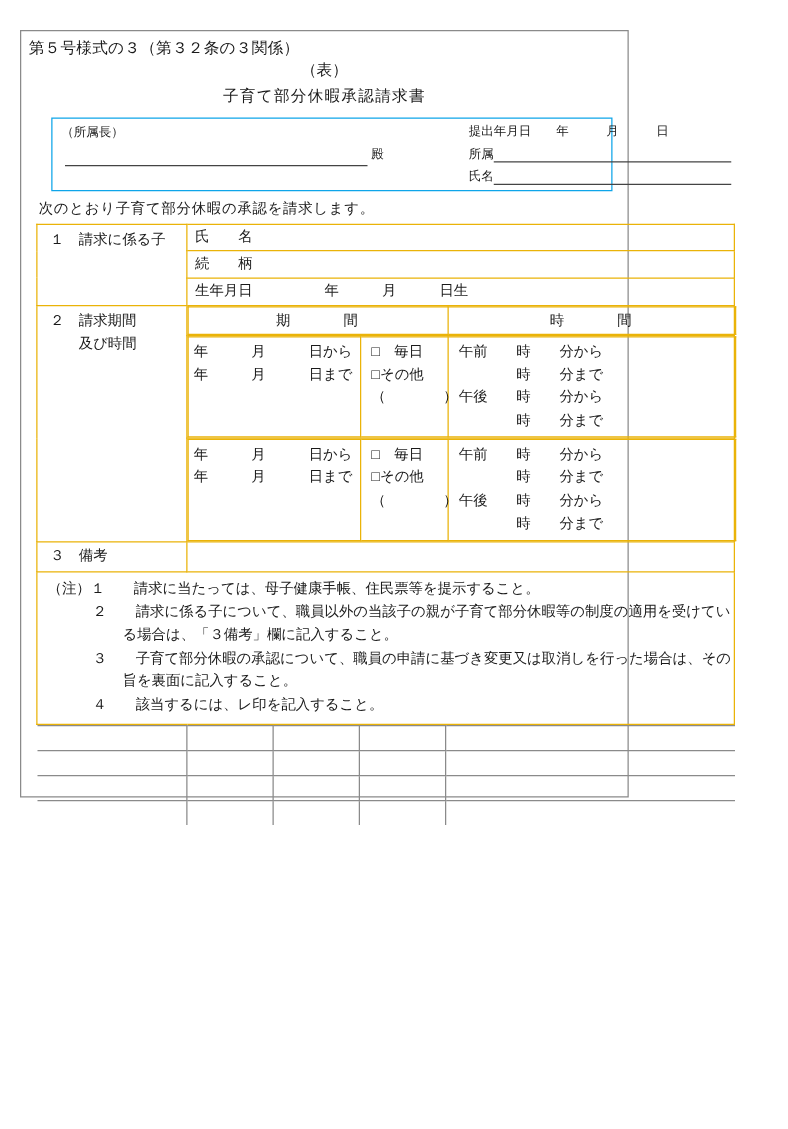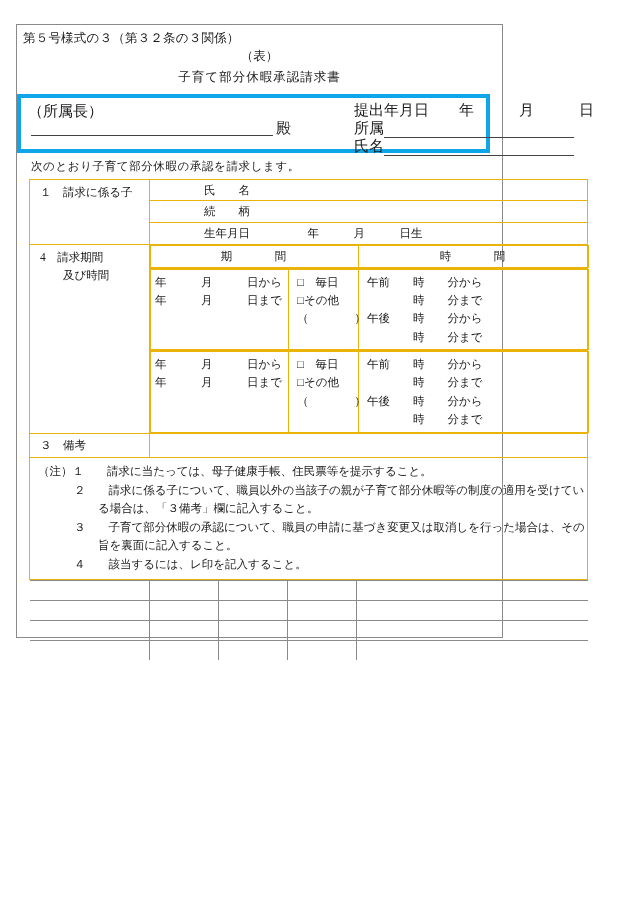--- a/index.html
+++ b/index.html
@@ -38,26 +38,26 @@
     font-size: 12.5px;
     line-height: 1.5;
   }
   .center-line.doc-heading {
     margin-top: 2px;
     letter-spacing: 1px;
   }
 
   
   .applicant-box {
-    margin: 7px 12px 0 0;
-    border: 4px solid #0ea5e9;
+    margin: 7px 12px 0 24px;
+    border: 1px solid #0ea5e9;
     box-sizing: border-box;
     height: 59px;
     position: relative;
-    font-size: 15px;
+    font-size: 10px;
   }
   .addressee-label {
     position: absolute;
     left: 7px;
     top: 4px;
   }
   .addressee-line {
     position: absolute;
     left: 10px;
     top: 21px;
@@ -113,21 +113,20 @@
   table.main-grid td {
     border: 1px solid #eab308;
     padding: 0;
     vertical-align: top;
   }
 
   .cell-pad {
     padding: 3px 5px 3px 6px;
     line-height: 1.45;
     white-space: pre;
-    margin-left: 48px;
   }
   .cell-pad.tight { padding-top: 2px; padding-bottom: 2px; }
 
   .label-cell {
     padding: 3px 0 3px 10px;
     line-height: 1.6;
     white-space: pre;
   }
 
   .hdr-center {
@@ -217,21 +216,21 @@
         </td>
       </tr>
       <tr>
         <td>
           <div class="cell-pad tight"><span>生年月日</span><span>　　　　　年　　　月　　　日生</span></div>
         </td>
       </tr>
 
       <tr>
         <td rowspan="3">
-          <div class="label-cell"><span>4　請求期間</span><br><span>　　及び時間</span></div>
+          <div class="label-cell"><span>２　請求期間</span><br><span>　　及び時間</span></div>
         </td>
         <td style="padding:0">
           <table class="sub-grid">
             <colgroup>
                 <col style="width:208px">
                 <col style="width:230px">
               </colgroup>
             <tbody>
                 <tr>
               <td>

